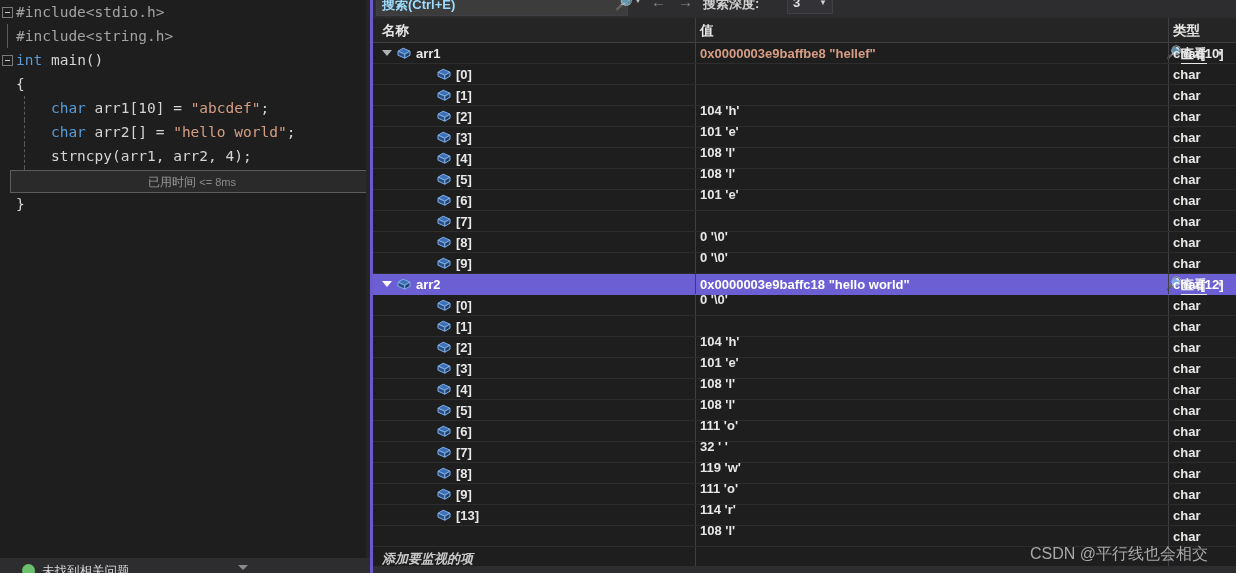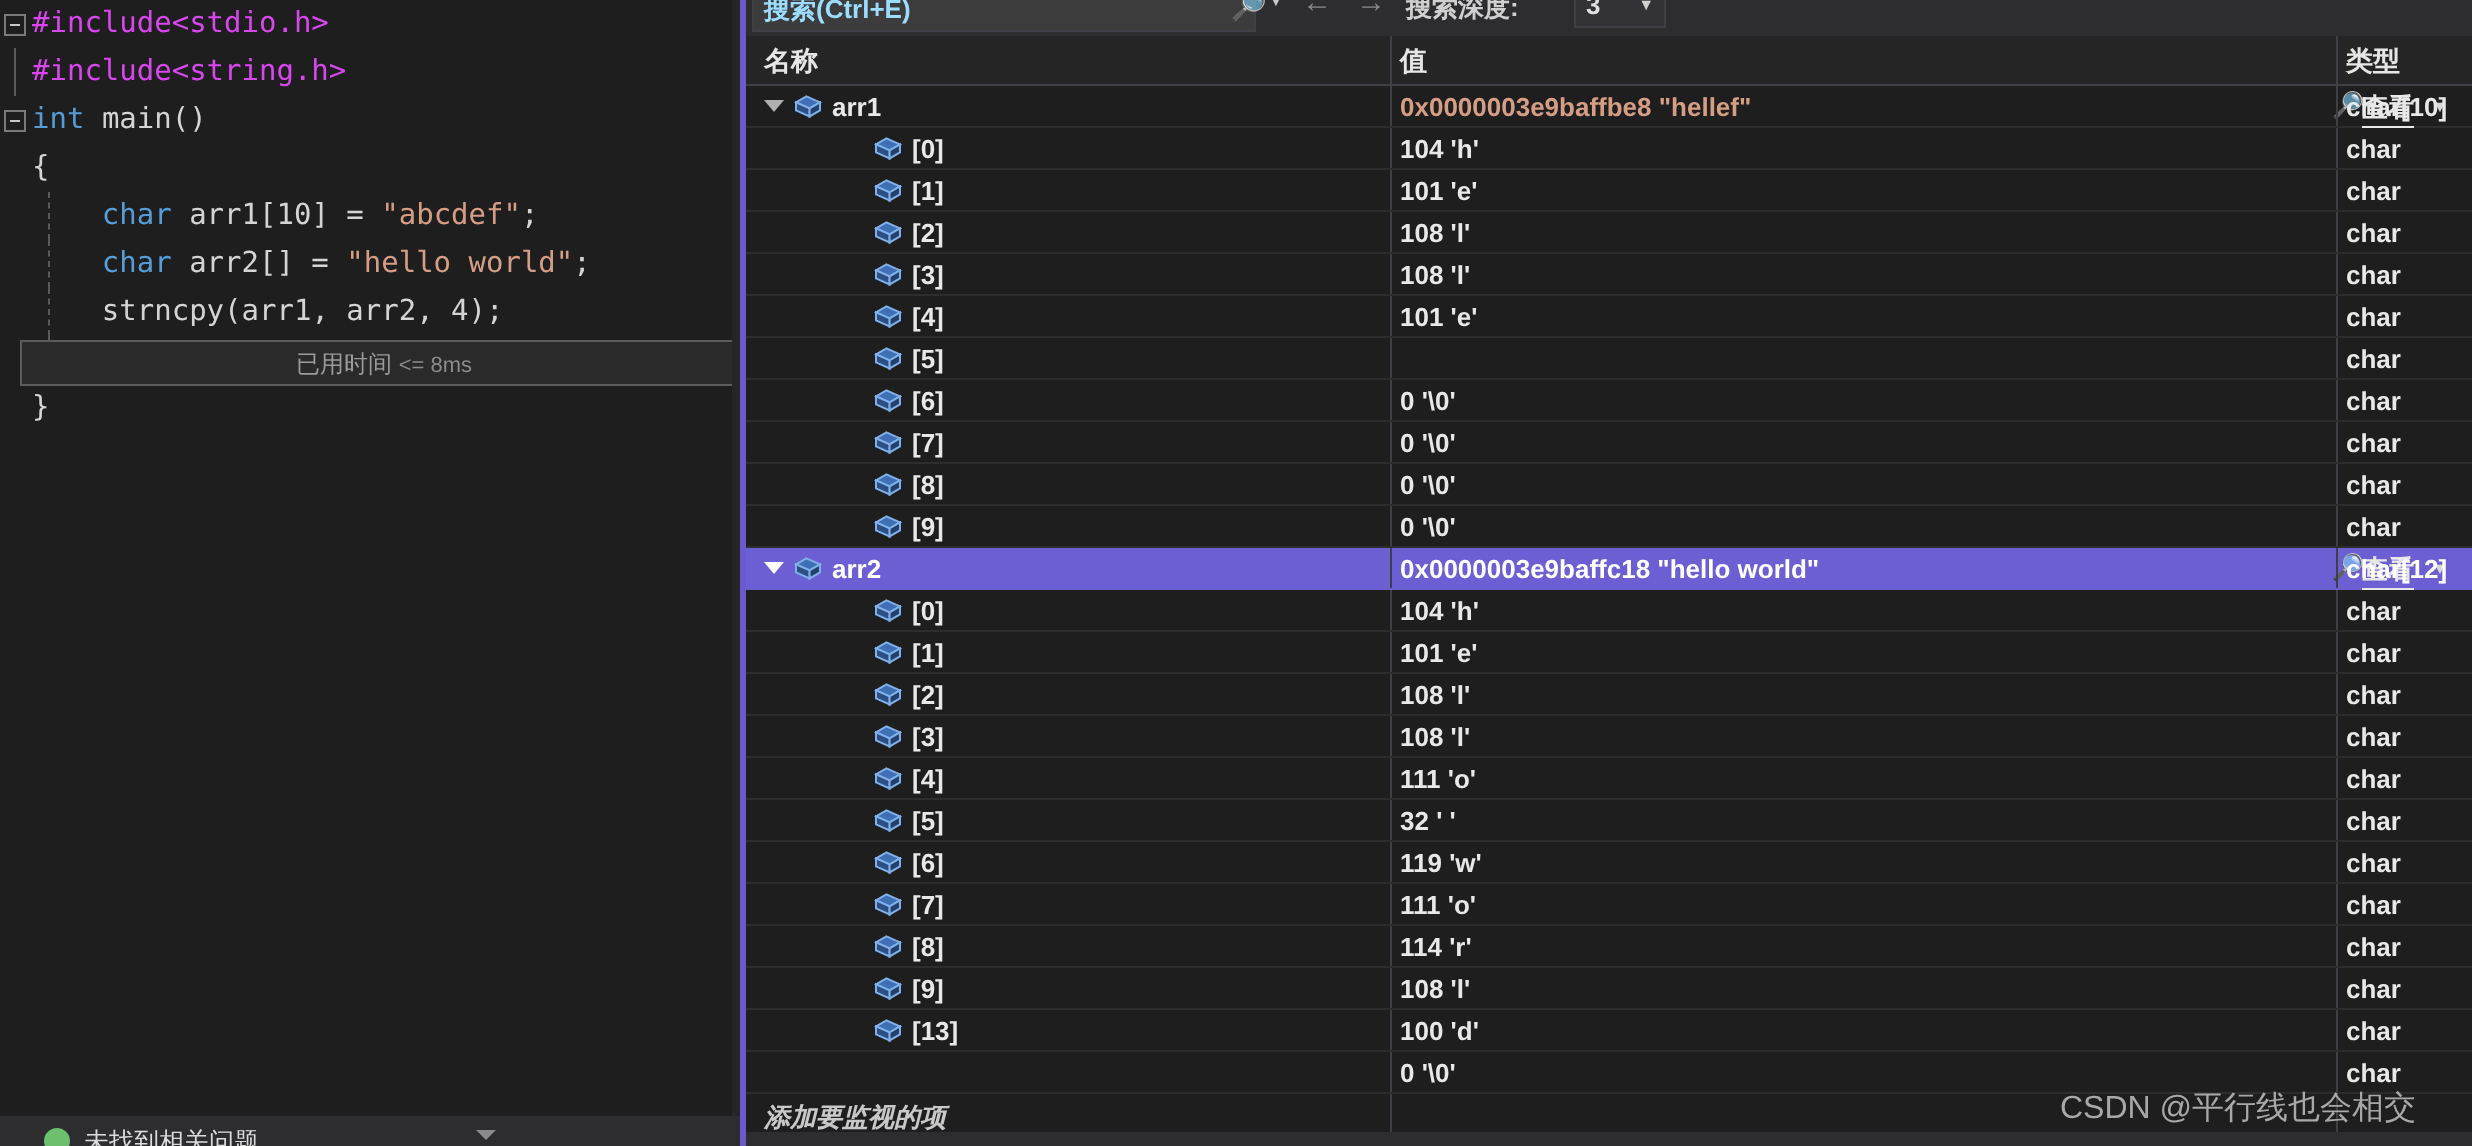--- a/index.html
+++ b/index.html
@@ -44,21 +44,21 @@
   .vline.dashed {
     background: none;
     border-left: 1px dashed #5a5a5a;
     left: 7px; width: 0;
   }
   .vline.indent { left: 24px; }
   .code-text { position: absolute; left: 16px; top: 0; }
 
   .kw      { color: #569cd6; }    
   .kw-ret  { color: #d8a0df; }    
-  .pre     { color: #d946ef; }    
+  .pre     { color: #a3a3a3; }    
   .str     { color: #d69d85; }
   .plain   { color: #d4d4d4; }
   .num     { color: #b5cea8; }
   .punct   { color: #d4d4d4; }
 
   
   #exec-line-box {
     position: absolute; left: 10px; top: 170px;
     width: 360px; height: 23px;
     border: 1px solid #5c5c5c;
@@ -184,21 +184,21 @@
 
   .name-text {
     position: absolute; top: 3px;
     color: #e8e8e8; font-size: 13px; white-space: nowrap;
   }
   .val-text {
     position: absolute; left: 5px; top: 3px;
     font-size: 13px; white-space: nowrap;
   }
   .val-text.ptr { color: #d69d85; }
-  .val-text.plainval { color: #e8e8e8; }
+  .val-text.plainval { color: #e8e8e8; margin-top: 36px; }
   .type-text {
     position: absolute; left: 5px; top: 3px;
     color: #e8e8e8; font-size: 13px; white-space: nowrap;
   }
 
   
   .view-btn {
     position: absolute; right: 2px; top: 2px; height: 17px;
     white-space: nowrap;
   }
@@ -771,23 +771,20 @@
             <div class="row-cell-name">
               <div class="cube" style="left: 64px;">
                 <svg width="14" height="13" viewBox="0 0 14 13">
                   <path d="M1 4.2 L6.2 1.2 L13 4.2 L7.8 7.2 Z" fill="#3f6fb5" stroke="#7fb0e8" stroke-width="1"></path>
                   <path d="M1 4.2 L1 8.2 L7.8 11.2 L7.8 7.2 Z" fill="#2c4f84" stroke="#7fb0e8" stroke-width="1"></path>
                   <path d="M7.8 7.2 L13 4.2 L13 8.2 L7.8 11.2 Z" fill="#23406d" stroke="#7fb0e8" stroke-width="1"></path>
                 </svg>
               </div>
               <span class="name-text" style="left: 83px;">[13]</span>
             </div>
-            <div class="row-cell-val">
-              <span class="val-text plainval">100 'd'</span>
-            </div>
             <div class="row-cell-type">
               <span class="type-text">char</span>
             </div>
             <div class="col-sep" style="left: 322px;"></div>
             <div class="col-sep" style="left: 795px;"></div>
           </div>
           <div class="row">
             <div class="row-cell-val">
               <span class="val-text plainval">0 '\0'</span>
             </div>

